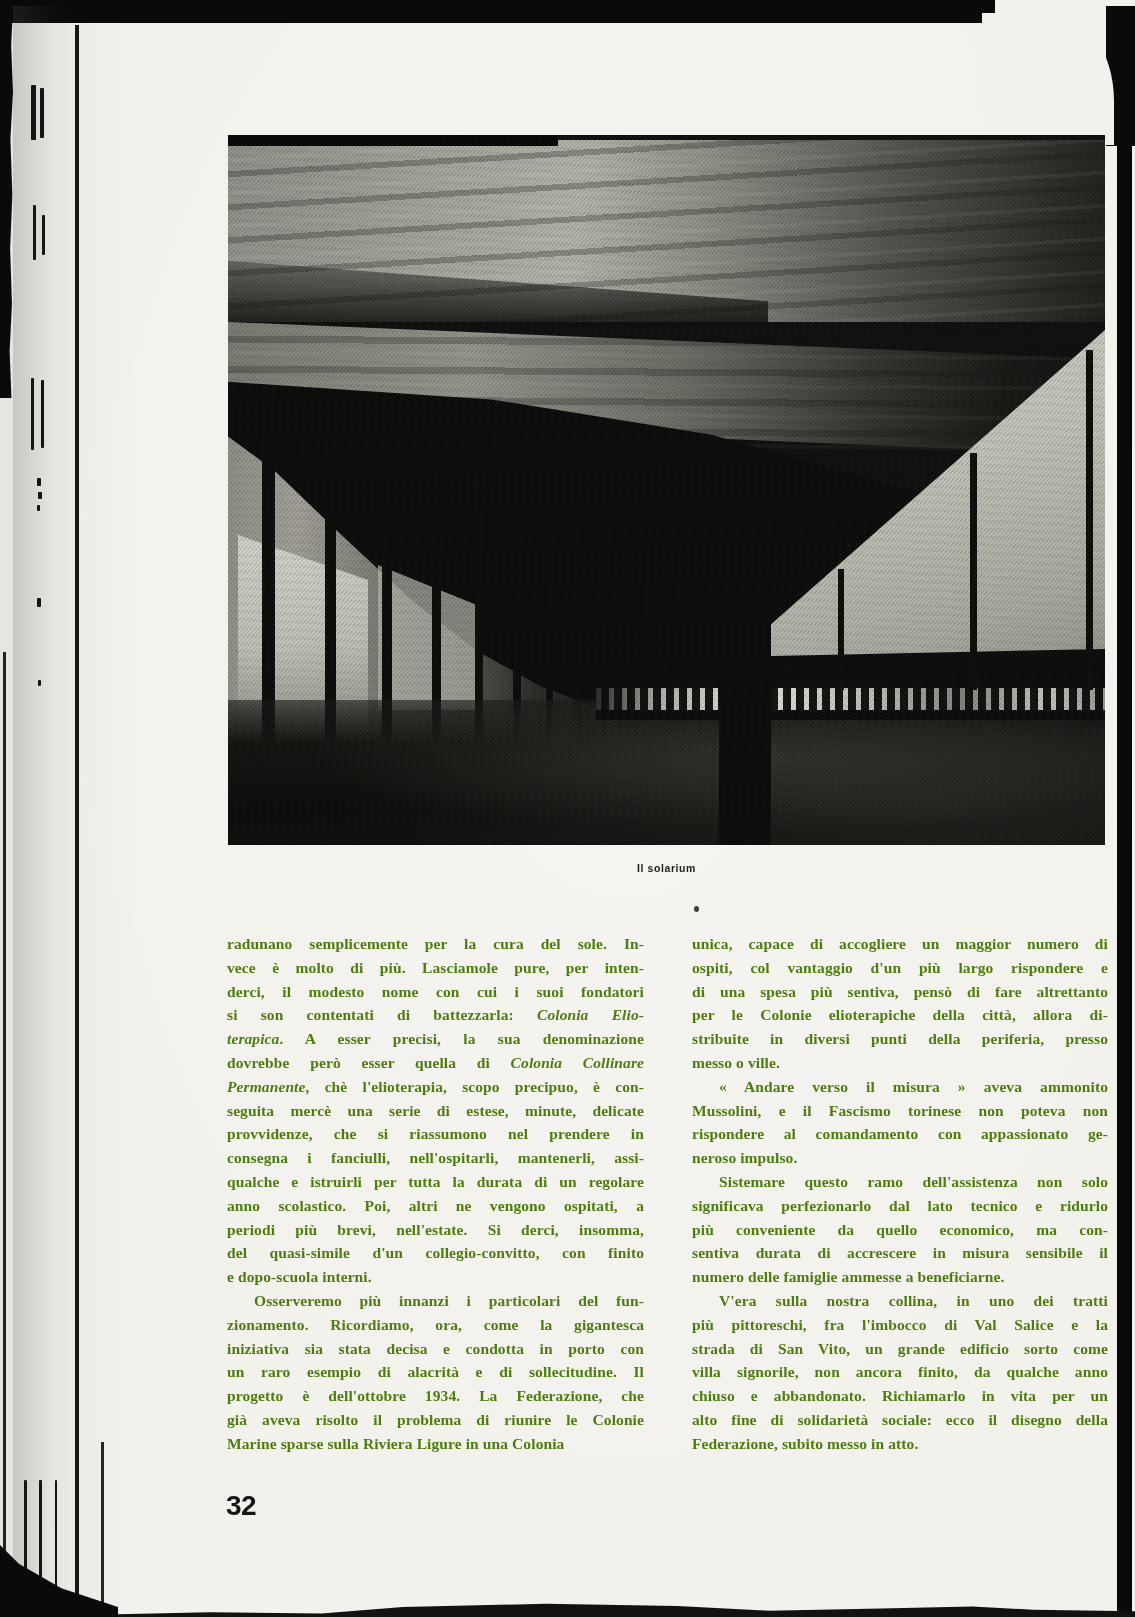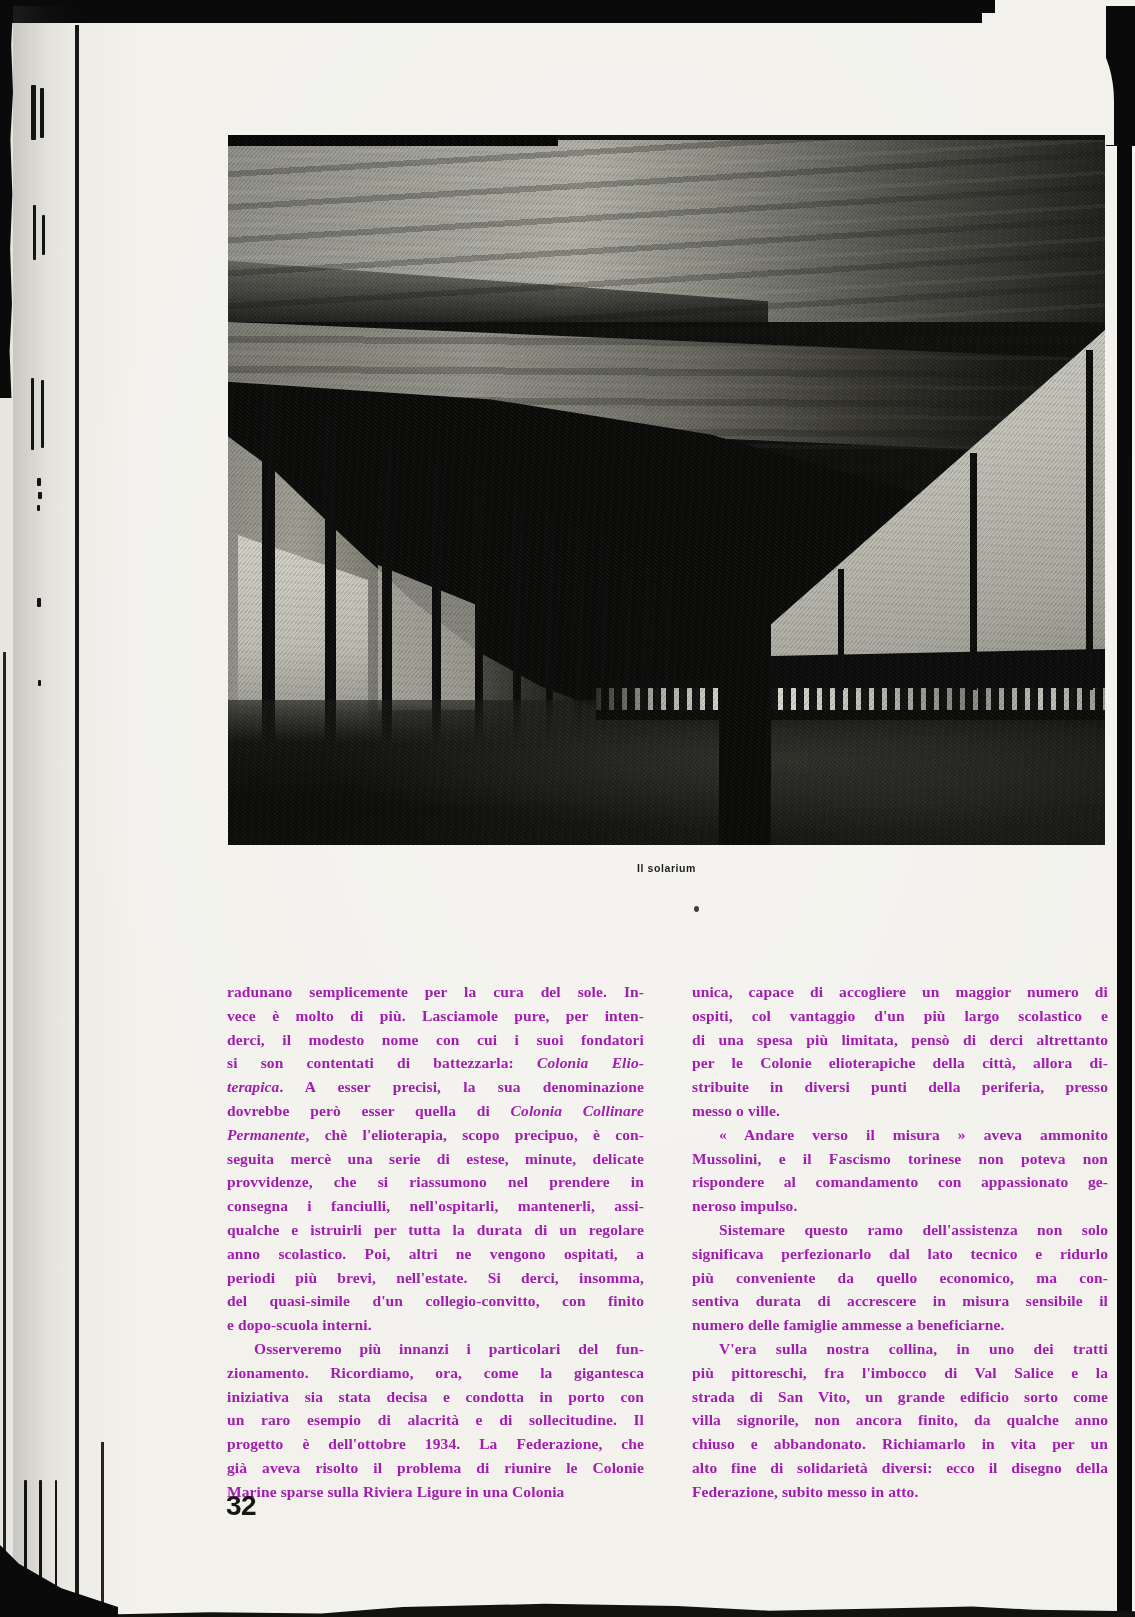--- a/index.html
+++ b/index.html
@@ -78,21 +78,21 @@
     background:linear-gradient(90deg, rgba(10,10,9,.85) 0%, rgba(10,10,9,.25) 12%, rgba(10,10,9,0) 30%, rgba(10,10,9,.18) 55%, rgba(10,10,9,.45) 72%, rgba(10,10,9,.15) 88%, rgba(10,10,9,.35) 100%);}
   .ph-bigpost{left:491px; top:400px; width:52px; height:310px; background:#0a0a09;}
   .ph-post{position:absolute; background:#0c0c0b;}
   .ph-grain{left:0; top:0; width:877px; height:710px; pointer-events:none;
     background:repeating-linear-gradient(41deg, rgba(255,255,255,.045) 0 1px, transparent 1px 3px),
                repeating-linear-gradient(-49deg, rgba(0,0,0,.14) 0 1px, transparent 1px 3px);}
   
   .caption{position:absolute; left:228px; top:862px; width:877px; text-align:center;
     font-family:"Liberation Sans", sans-serif; font-weight:700; font-size:10.5px;
     letter-spacing:.6px; color:#1d1d1d;}
-  .column{position:absolute; top:980px; width:417px; color:#a21caf;
+  .column{position:absolute; top:932px; width:417px; color:#4d7c0f;
     font-size:15.5px; line-height:23.8px; font-weight:700; letter-spacing:.1px;}
   .col-left{left:227px;}
   .col-right{left:692px; width:416px;}
   .tline{text-align:justify; text-align-last:justify; white-space:normal; height:23.8px; overflow:visible;}
   .tline.lastline{text-align-last:left;}
   .para.indent .tline:first-child{text-indent:27px;}
   .tline em{}
   .pageno{position:absolute; left:226px; top:1490px;
     font-family:"Liberation Sans", sans-serif; font-weight:700; font-size:28px;
     letter-spacing:-.5px; color:#161616;}
@@ -191,22 +191,22 @@
         <div class="tline"><span>iniziativa sia stata decisa e condotta in porto con</span></div>
         <div class="tline"><span>un raro esempio di alacrità e di sollecitudine. Il</span></div>
         <div class="tline"><span>progetto è dell'ottobre 1934. La Federazione, che</span></div>
         <div class="tline"><span>già aveva risolto il problema di riunire le Colonie</span></div>
         <div class="tline lastline"><span>Marine sparse sulla Riviera Ligure in una Colonia</span></div>
       </div>
     </div>
   <div class="column col-right" id="col-right">
       <div class="para">
         <div class="tline"><span>unica, capace di accogliere un maggior numero di</span></div>
-        <div class="tline"><span>ospiti, col vantaggio d'un più largo scolastico e</span></div>
-        <div class="tline"><span>di una spesa più limitata, pensò di derci altrettanto</span></div>
+        <div class="tline"><span>ospiti, col vantaggio d'un più largo rispondere e</span></div>
+        <div class="tline"><span>di una spesa più sentiva, pensò di fare altrettanto</span></div>
         <div class="tline"><span>per le Colonie elioterapiche della città, allora di-</span></div>
         <div class="tline"><span>stribuite in diversi punti della periferia, presso</span></div>
         <div class="tline lastline"><span>messo o ville.</span></div>
       </div>
       <div class="para indent">
         <div class="tline"><span>« Andare verso il misura » aveva ammonito</span></div>
         <div class="tline"><span>Mussolini, e il Fascismo torinese non poteva non</span></div>
         <div class="tline"><span>rispondere al comandamento con appassionato ge-</span></div>
         <div class="tline lastline"><span>neroso impulso.</span></div>
       </div>
@@ -216,19 +216,19 @@
         <div class="tline"><span>più conveniente da quello economico, ma con-</span></div>
         <div class="tline"><span>sentiva durata di accrescere in misura sensibile il</span></div>
         <div class="tline lastline"><span>numero delle famiglie ammesse a beneficiarne.</span></div>
       </div>
       <div class="para indent">
         <div class="tline"><span>V'era sulla nostra collina, in uno dei tratti</span></div>
         <div class="tline"><span>più pittoreschi, fra l'imbocco di Val Salice e la</span></div>
         <div class="tline"><span>strada di San Vito, un grande edificio sorto come</span></div>
         <div class="tline"><span>villa signorile, non ancora finito, da qualche anno</span></div>
         <div class="tline"><span>chiuso e abbandonato. Richiamarlo in vita per un</span></div>
-        <div class="tline"><span>alto fine di solidarietà diversi: ecco il disegno della</span></div>
+        <div class="tline"><span>alto fine di solidarietà sociale: ecco il disegno della</span></div>
         <div class="tline lastline"><span>Federazione, subito messo in atto.</span></div>
       </div>
     </div>
 
   <div class="pageno">32</div>
 </div>
 
 </body></html>

